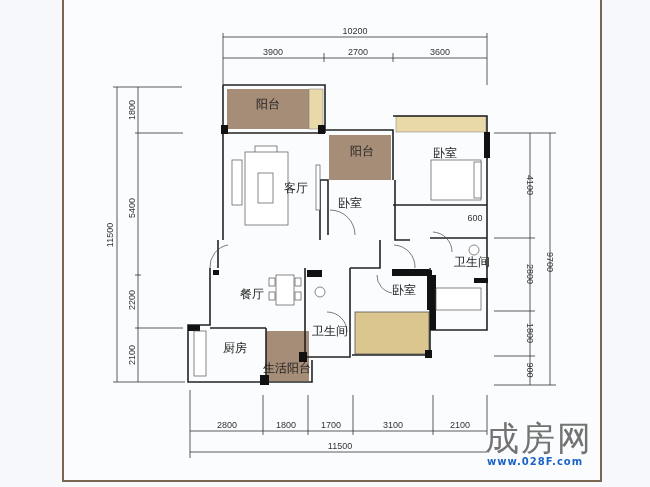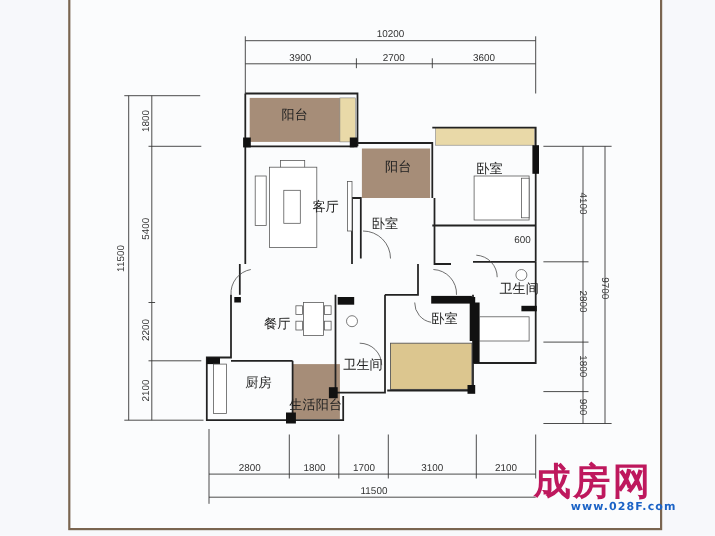--- a/index.html
+++ b/index.html
@@ -2,22 +2,22 @@
 <html><head>
 <meta charset="utf-8">
 <style>
   html, body { margin:0; padding:0; }
   body { width:650px; height:487px; background:#f7f8fb; position:relative; overflow:hidden; font-family:"DejaVu Sans", sans-serif; }
   .frame { position:absolute; left:62px; top:-3px; width:540px; height:485px; border:2px solid #7a6550; background:#fbfcfd; box-sizing:border-box; }
   svg { position:absolute; left:0; top:0; }
   .dim { font-family:"Liberation Sans", sans-serif; font-size:9px; fill:#333; }
   .room { font-size:12px; fill:#222; }
   .logo { position:absolute; left:485px; top:420px; width:130px; }
-  .logo-cn { font-family:"DejaVu Sans", sans-serif; font-weight:bold; font-size:34px; color:#be185d; letter-spacing:2px; line-height:36px; }
-  .logo-url { font-family:"DejaVu Sans", sans-serif; font-weight:bold; font-size:10px; color:#1b63c6; letter-spacing:1px; margin-left:2px;text-align:right; }
+  .logo-cn { font-family:"DejaVu Sans", sans-serif; font-weight:normal; font-size:34px; color:#737373; letter-spacing:2px; line-height:36px; }
+  .logo-url { font-family:"DejaVu Sans", sans-serif; font-weight:bold; font-size:10px; color:#1b63c6; letter-spacing:1px; margin-left:2px; }
 </style>
 </head>
 <body>
 
 <div class="frame"></div>
 
 <svg width="650" height="487" viewBox="0 0 650 487">
 
   <g stroke="#333" stroke-width="0.8" fill="none">
 

